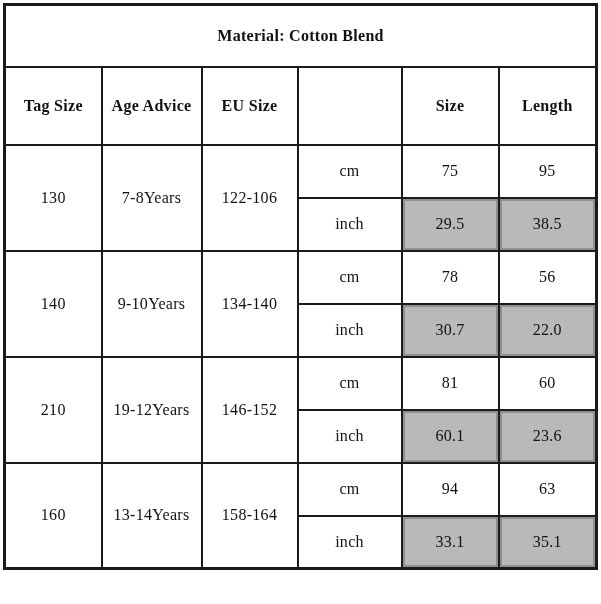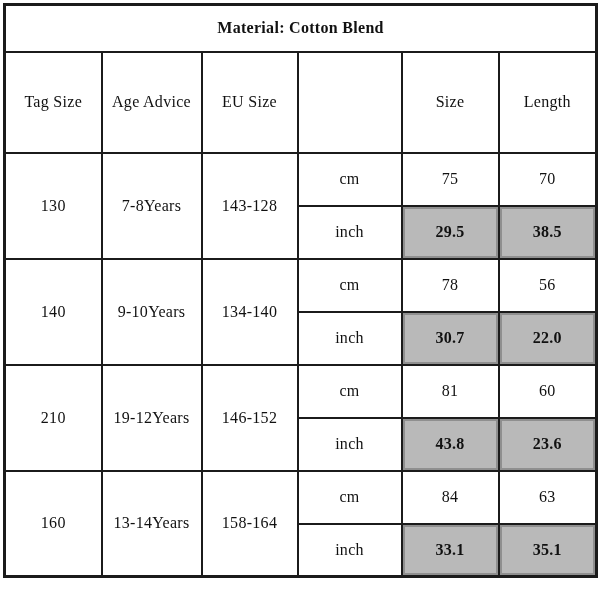--- a/index.html
+++ b/index.html
@@ -34,37 +34,36 @@
   }
   table.size-chart td {
     border: 2px solid var(--border);
     text-align: center;
     vertical-align: middle;
     padding: 0 2px;
     font-size: 16px;
     letter-spacing: 0.3px;
   }
   td.material-cell {
-    height: 47px;
+    height: 62px;
     font-size: 18px;
     font-weight: 700;
   }
   tr.header-row td {
-    height: 101px;
-    font-weight: 400;
+    height: 78px;
+    font-weight: 700;
     font-size: 16px;
   }
   tr.data-row td {
     height: 53px;
     font-size: 16px;
   }
   td.hl {
     background: var(--highlight);
     box-shadow: inset 0 0 0 2px var(--highlight-border);
-    font-weight: bold;
   }
 </style>
 </head>
 <body>
 
 <table class="size-chart">
   <colgroup>
     <col style="width:97px">
     <col style="width:100px">
     <col style="width:96px">
@@ -83,24 +82,24 @@
     <td>Age Advice</td>
     <td>EU Size</td>
     <td></td>
     <td>Size</td>
     <td>Length</td>
   </tr>
 
   <tr class="data-row">
     <td rowspan="2">130</td>
     <td rowspan="2">7-8Years</td>
-    <td rowspan="2">143-128</td>
+    <td rowspan="2">122-106</td>
     <td>cm</td>
     <td>75</td>
-    <td>70</td>
+    <td>95</td>
   </tr>
   <tr class="data-row">
     <td>inch</td>
     <td class="hl">29.5</td>
     <td class="hl">38.5</td>
   </tr>
 
   <tr class="data-row">
     <td rowspan="2">140</td>
     <td rowspan="2">9-10Years</td>
@@ -118,30 +117,30 @@
   <tr class="data-row">
     <td rowspan="2">210</td>
     <td rowspan="2">19-12Years</td>
     <td rowspan="2">146-152</td>
     <td>cm</td>
     <td>81</td>
     <td>60</td>
   </tr>
   <tr class="data-row">
     <td>inch</td>
-    <td class="hl">43.8</td>
+    <td class="hl">60.1</td>
     <td class="hl">23.6</td>
   </tr>
 
   <tr class="data-row">
     <td rowspan="2">160</td>
     <td rowspan="2">13-14Years</td>
     <td rowspan="2">158-164</td>
     <td>cm</td>
-    <td>84</td>
+    <td>94</td>
     <td>63</td>
   </tr>
   <tr class="data-row">
     <td>inch</td>
     <td class="hl">33.1</td>
     <td class="hl">35.1</td>
   </tr>
 </tbody>
   </table>
 

